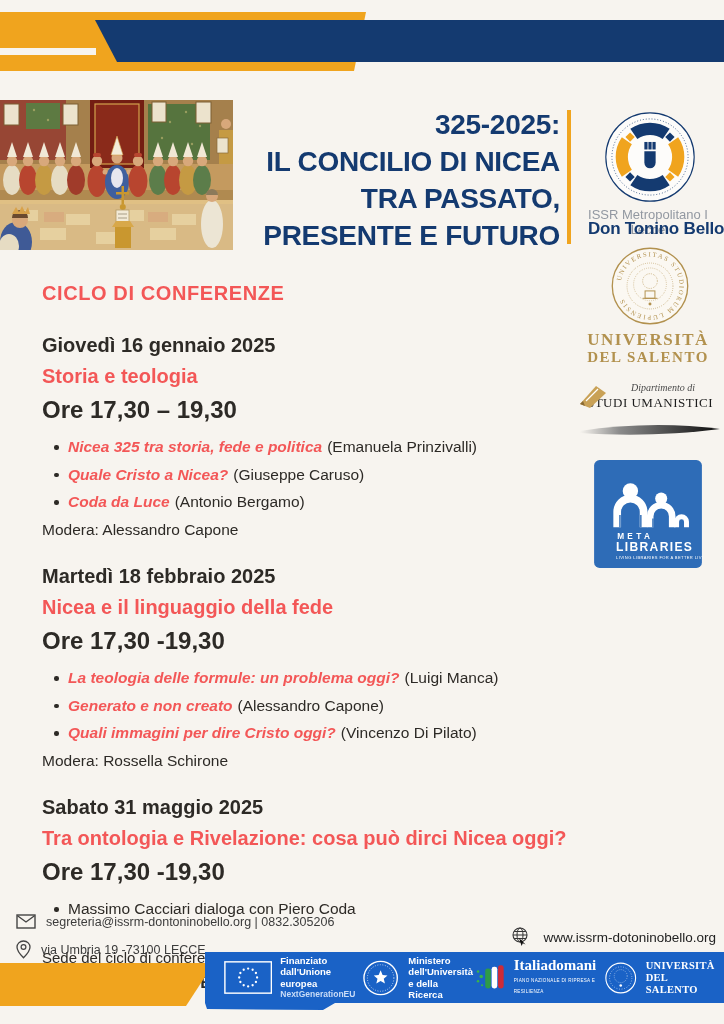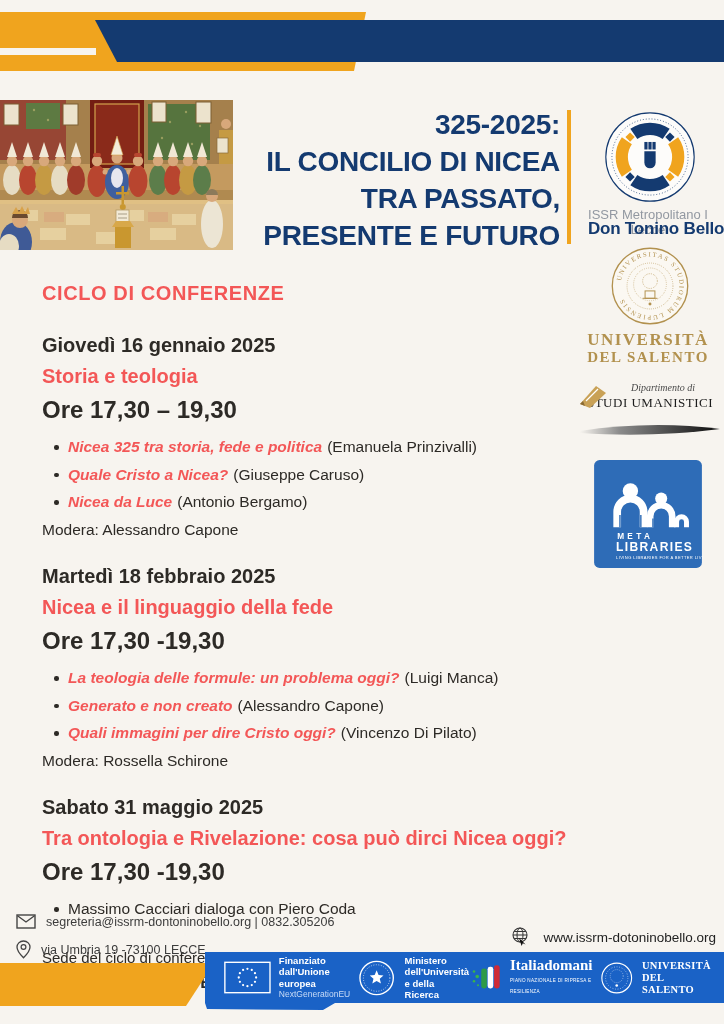--- a/index.html
+++ b/index.html
@@ -70,21 +70,21 @@
   
   .bar-orange{position:absolute;left:0;top:963px;width:214px;height:43px;background:#f0a41e;
               clip-path:polygon(0 0,100% 0,calc(100% - 28px) 100%,0 100%);z-index:1;}
   .bar-blue{position:absolute;left:205px;top:952px;width:519px;height:58px;background:#1a62c6;
             clip-path:polygon(0 0,100% 0,100% 51px,130px 51px,118px 58px,2px 57px,0 51px);
             z-index:2;}
   .bar-inner{display:flex;align-items:center;justify-content:space-evenly;
              width:100%;height:51px;padding:0 19px;box-sizing:border-box;}
   .fund{display:flex;align-items:center;gap:8px;color:#fff;}
   .fund .txt{font-size:9.5px;font-weight:700;line-height:11.5px;}
-  .eu-sub{color:#c9dcf7;font-weight:400;font-size:8.5px;}
+  .eu-sub{color:#c9dcf7;font-weight:700;font-size:8.5px;}
   .italia-brand{font-family:"Liberation Serif",serif;font-size:15px;line-height:15px;}
   .italia-sub{font-size:4.6px;letter-spacing:.3px;margin-top:2px;font-weight:400;}
   .sal-txt{font-family:"Liberation Serif",serif;font-size:10.5px;font-weight:700;
            letter-spacing:.3px;line-height:12px;}
 </style>
 </head>
 <body>
 
 <div class="poster">
 
@@ -299,21 +299,21 @@
   <div class="content">
     <h2 class="cycle">CICLO DI CONFERENZE</h2>
 
     <section class="event">
       <div class="ev-date">Giovedì 16 gennaio 2025</div>
       <div class="ev-theme">Storia e teologia</div>
       <div class="ev-time">Ore 17,30 – 19,30</div>
       <ul class="talks">
         <li><span class="talk-t">Nicea 325 tra storia, fede e politica</span><span class="talk-s">(Emanuela Prinzivalli)</span></li>
         <li><span class="talk-t">Quale Cristo a Nicea?</span><span class="talk-s">(Giuseppe Caruso)</span></li>
-        <li><span class="talk-t">Nicea da Luce</span><span class="talk-s">(Antonio Bergamo)</span></li>
+        <li><span class="talk-t">Coda da Luce</span><span class="talk-s">(Antonio Bergamo)</span></li>
       </ul>
       <div class="ev-mod">Modera: Alessandro Capone</div>
     </section>
 
     <section class="event">
       <div class="ev-date">Martedì 18 febbraio 2025</div>
       <div class="ev-theme">Nicea e il linguaggio della fede</div>
       <div class="ev-time">Ore 17,30 -19,30</div>
       <ul class="talks">
         <li><span class="talk-t">La teologia delle formule: un problema oggi?</span><span class="talk-s">(Luigi Manca)</span></li>

